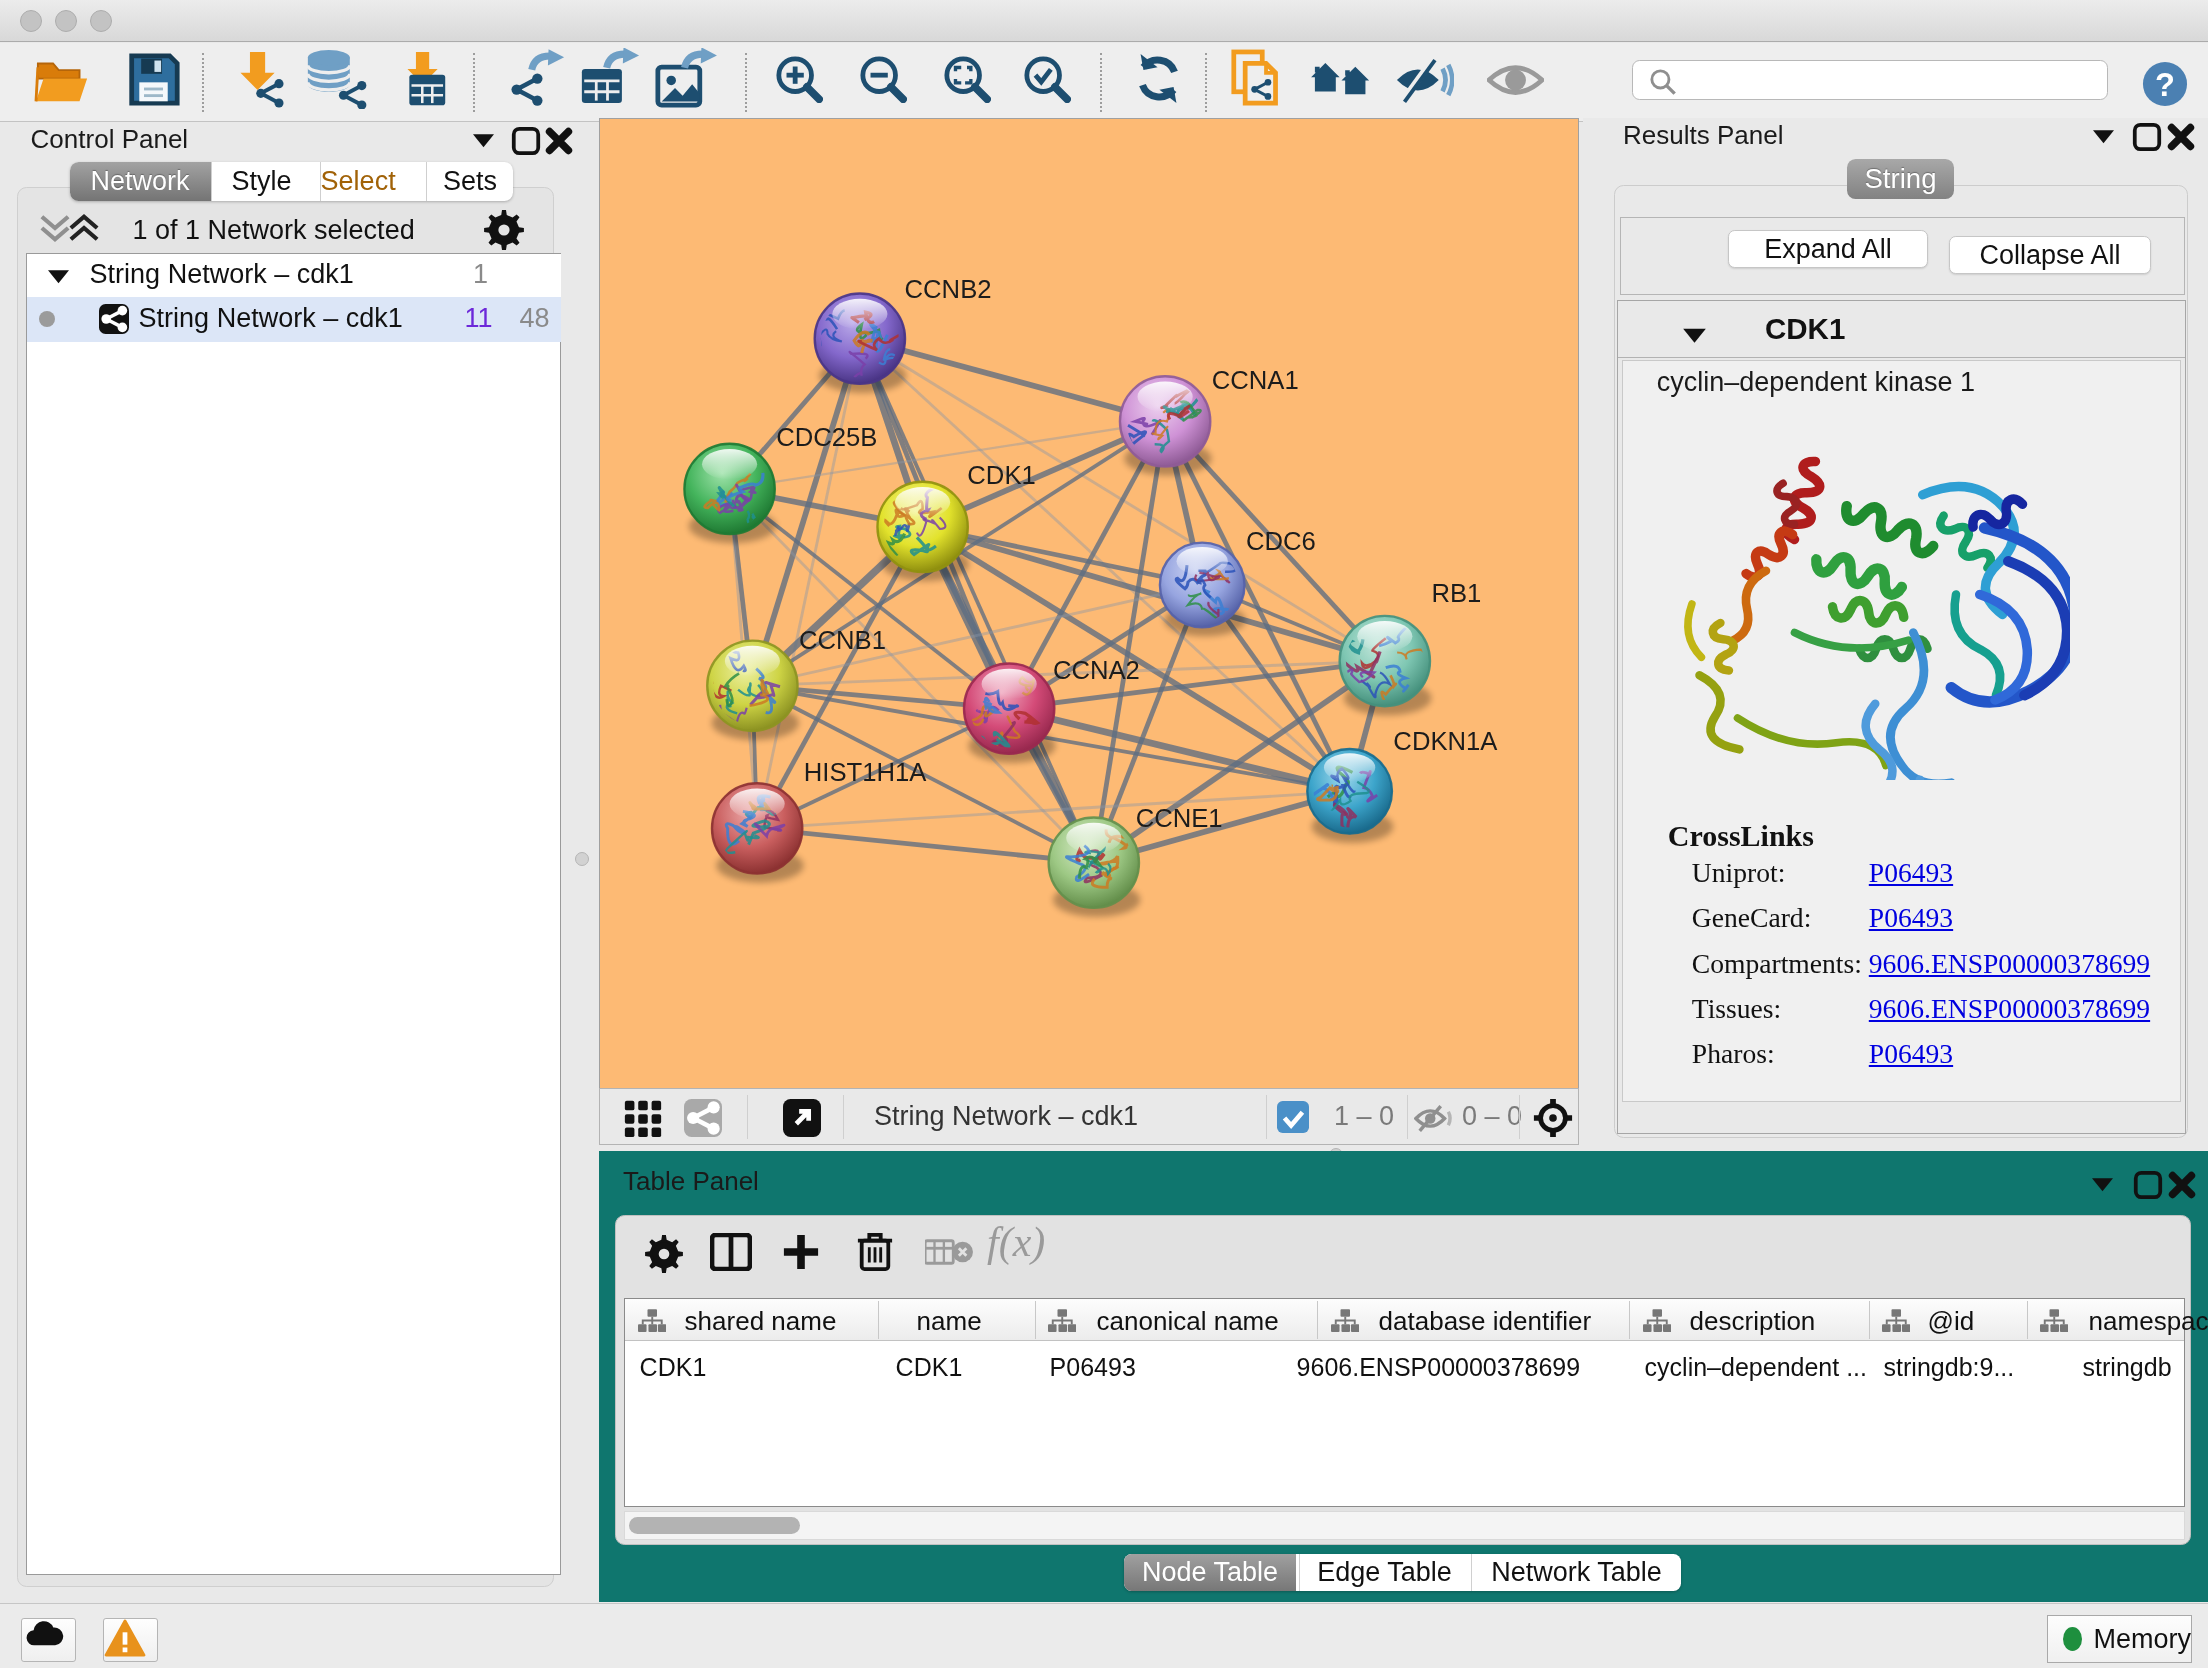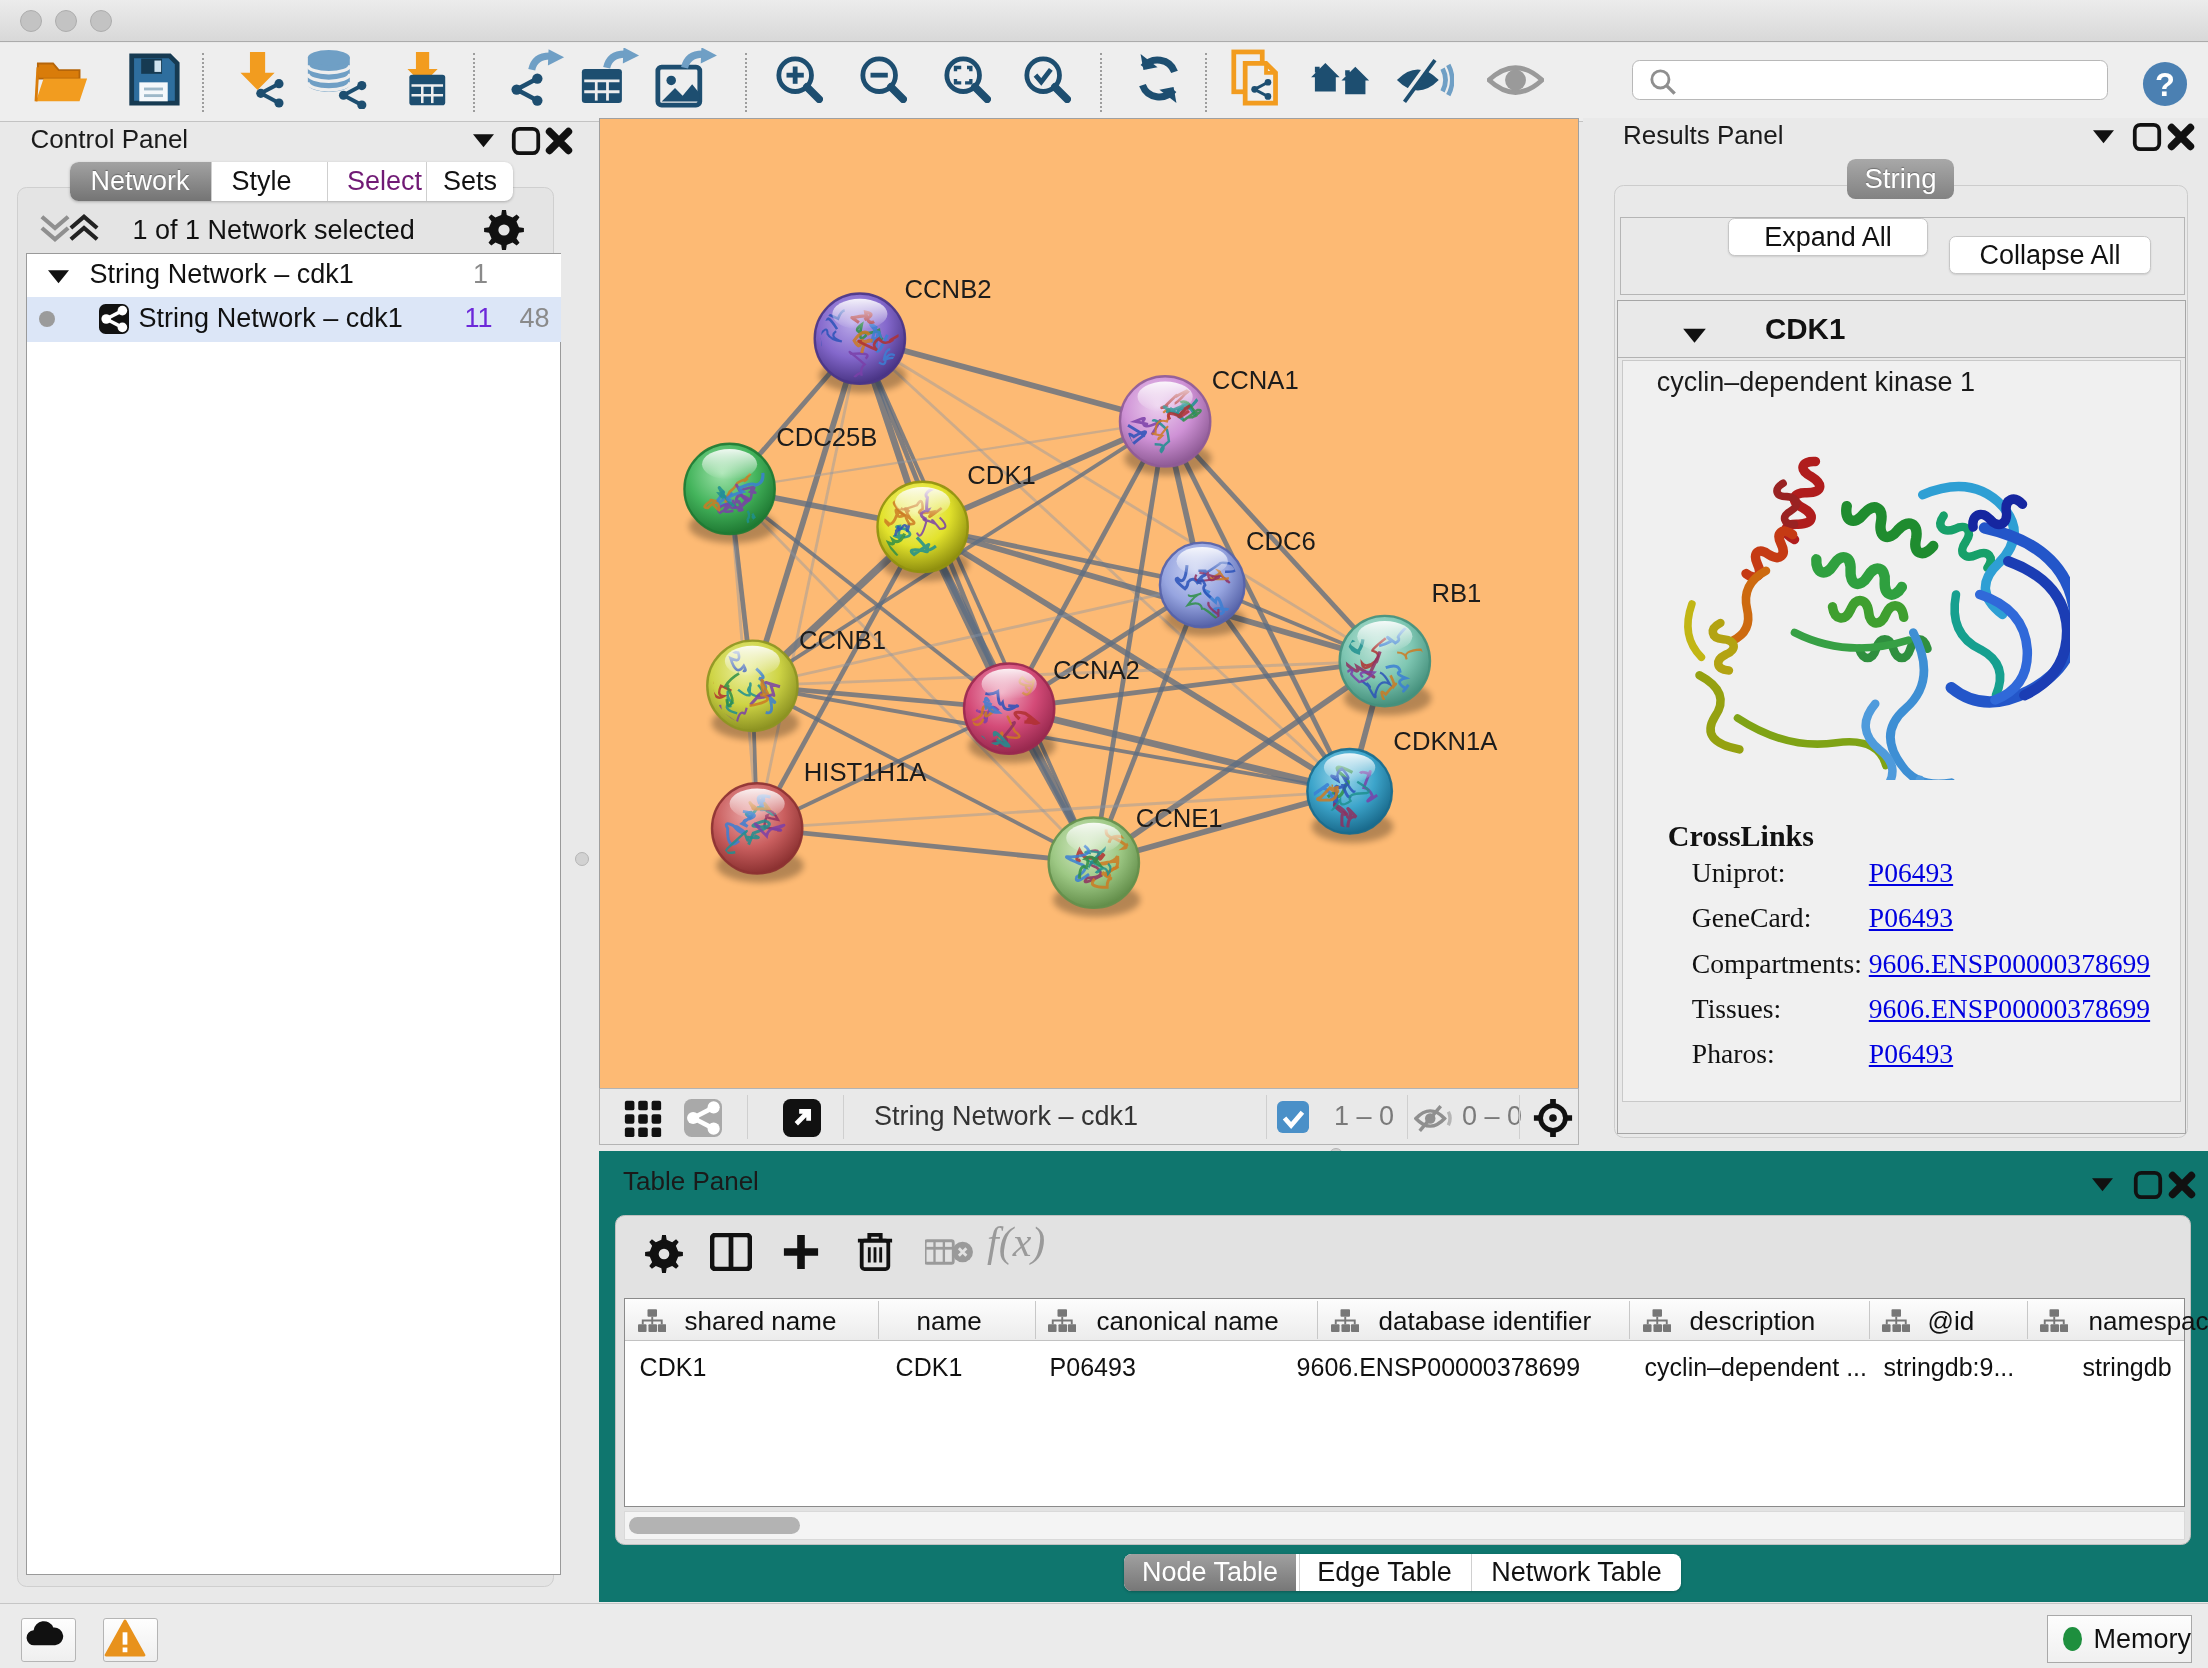--- a/index.html
+++ b/index.html
@@ -191,21 +191,21 @@
     <svg class="abs" style="left:502px;top:2.9px;" width="32" height="32" viewBox="0 0 34 34">
       <rect x="4" y="4" width="26" height="26" rx="6" fill="none" stroke="#111" stroke-width="4"></rect>
     </svg>
     <svg class="abs" style="left:535px;top:2.9px;" width="32" height="32" viewBox="0 0 34 34">
       <path d="M7 7 L27 27 M27 7 L7 27" stroke="#111" stroke-width="8" stroke-linecap="round"></path>
     </svg>
  <div class="abs" id="cp-box"></div>
  <div class="abs" style="left:62px;top:40px;width:443px;height:39px;background:#fff;border-radius:8.6px;box-shadow:0 1px 2.9px rgba(0,0,0,0.25);z-index:2"></div>
  <div class="abs" style="left:62px;top:40px;width:141px;height:39px;background:linear-gradient(#a2a2a2,#747474);border-radius:8.6px 0 0 8.6px;color:#fff;font-size:27px;text-align:center;line-height:39px;text-shadow:0 -1px 1px rgba(0,0,0,0.3);z-index:3">Network</div>
  <div class="abs" style="left:203px;top:40px;width:101px;height:39px;border-left:1px solid #cfcfcf;font-size:27px;text-align:center;line-height:39px;color:#111;z-index:3">Style</div>
- <div class="abs" style="left:319px;top:40px;width:115px;height:39px;border-left:1px solid #cfcfcf;font-size:27px;text-align:center;line-height:39px;color:#701a75;z-index:3">Select</div>
+ <div class="abs" style="left:312px;top:40px;width:115px;height:39px;border-left:1px solid #cfcfcf;font-size:27px;text-align:left;line-height:39px;color:#a16207;z-index:3">Select</div>
  <div class="abs" style="left:418px;top:40px;width:88px;height:39px;border-left:1px solid #cfcfcf;font-size:27px;text-align:center;line-height:39px;color:#111;z-index:3">Sets</div>
 <svg class="abs" style="left:28.5px;top:91px;" width="38" height="30" viewBox="0 0 40 32">
       <path d="M6 4 l14 12 14 -12 M6 16 l14 12 14 -12" stroke="#8f8f8f" stroke-width="4.5" fill="none"></path>
     </svg>
  <svg class="abs" style="left:57px;top:91px;" width="38" height="30" viewBox="0 0 40 32">
       <path d="M6 28 l14 -12 14 12 M6 16 l14 -12 14 12" stroke="#222" stroke-width="4.5" fill="none"></path>
     </svg>
  <div class="abs" style="left:95px;top:93px;width:342px;text-align:center;font-size:27px;color:#111">1 of 1 Network selected</div>
  <svg class="abs" style="left:476px;top:88px;" width="40" height="40" viewBox="0 0 42 42">
       <path d="M41.9 18.9 L41.9 23.1 L36.7 23.9 L34.1 30.0 L37.3 34.3 L34.3 37.3 L30.0 34.1 L23.9 36.7 L23.1 41.9 L18.9 41.9 L18.1 36.7 L12.0 34.1 L7.7 37.3 L4.7 34.3 L7.9 30.0 L5.3 23.9 L0.1 23.1 L0.1 18.9 L5.3 18.1 L7.9 12.0 L4.7 7.7 L7.7 4.7 L12.0 7.9 L18.1 5.3 L18.9 0.1 L23.1 0.1 L23.9 5.3 L30.0 7.9 L34.3 4.7 L37.3 7.7 L34.1 12.0 L36.7 18.1 Z" fill="#111"></path>
@@ -629,21 +629,21 @@
     </svg>
     <svg class="abs" style="left:548px;top:2.9px;" width="32" height="32" viewBox="0 0 34 34">
       <rect x="4" y="4" width="26" height="26" rx="6" fill="none" stroke="#111" stroke-width="4"></rect>
     </svg>
     <svg class="abs" style="left:582px;top:2.9px;" width="32" height="32" viewBox="0 0 34 34">
       <path d="M7 7 L27 27 M27 7 L7 27" stroke="#111" stroke-width="8" stroke-linecap="round"></path>
     </svg>
  <div class="abs" style="left:264px;top:41px;width:107px;height:40px;background:linear-gradient(#a8a8a8,#828282);border-radius:8.6px;color:#fff;font-size:27.6px;text-align:center;line-height:40px;text-shadow:0 -1px 1px rgba(0,0,0,0.3);z-index:3">String</div>
  <div class="abs" id="rp-container"></div>
  <div class="abs" id="rp-box1">
-   <div class="abs rbtn" style="left:107px;top:0;width:200px">Expand All</div>
+   <div class="abs rbtn" style="left:107px;top:12px;width:200px">Expand All</div>
    <div class="abs rbtn" style="left:328px;top:18px;width:202px">Collapse All</div>
  </div>
  <div class="abs" id="rp-box2">
    <svg class="abs" style="left:63px;top:21px;" width="27" height="27" viewBox="0 0 28 28">
         <path d="M2.24 7.0 h23.52 l-11.76 14.56 Z" fill="#111"></path>
       </svg>
    <div class="abs" style="left:147px;top:10.5px;font-size:29.5px;font-weight:bold;color:#111">CDK1</div>
    <div class="abs" style="left:0;top:56px;width:567px;border-top:1px solid #b2b2b2"></div>
    <div class="abs" id="rp-inner">
      <div class="abs" style="left:34px;top:5.7px;font-size:27px;color:#1a1a1a">cyclin–dependent kinase 1</div>

